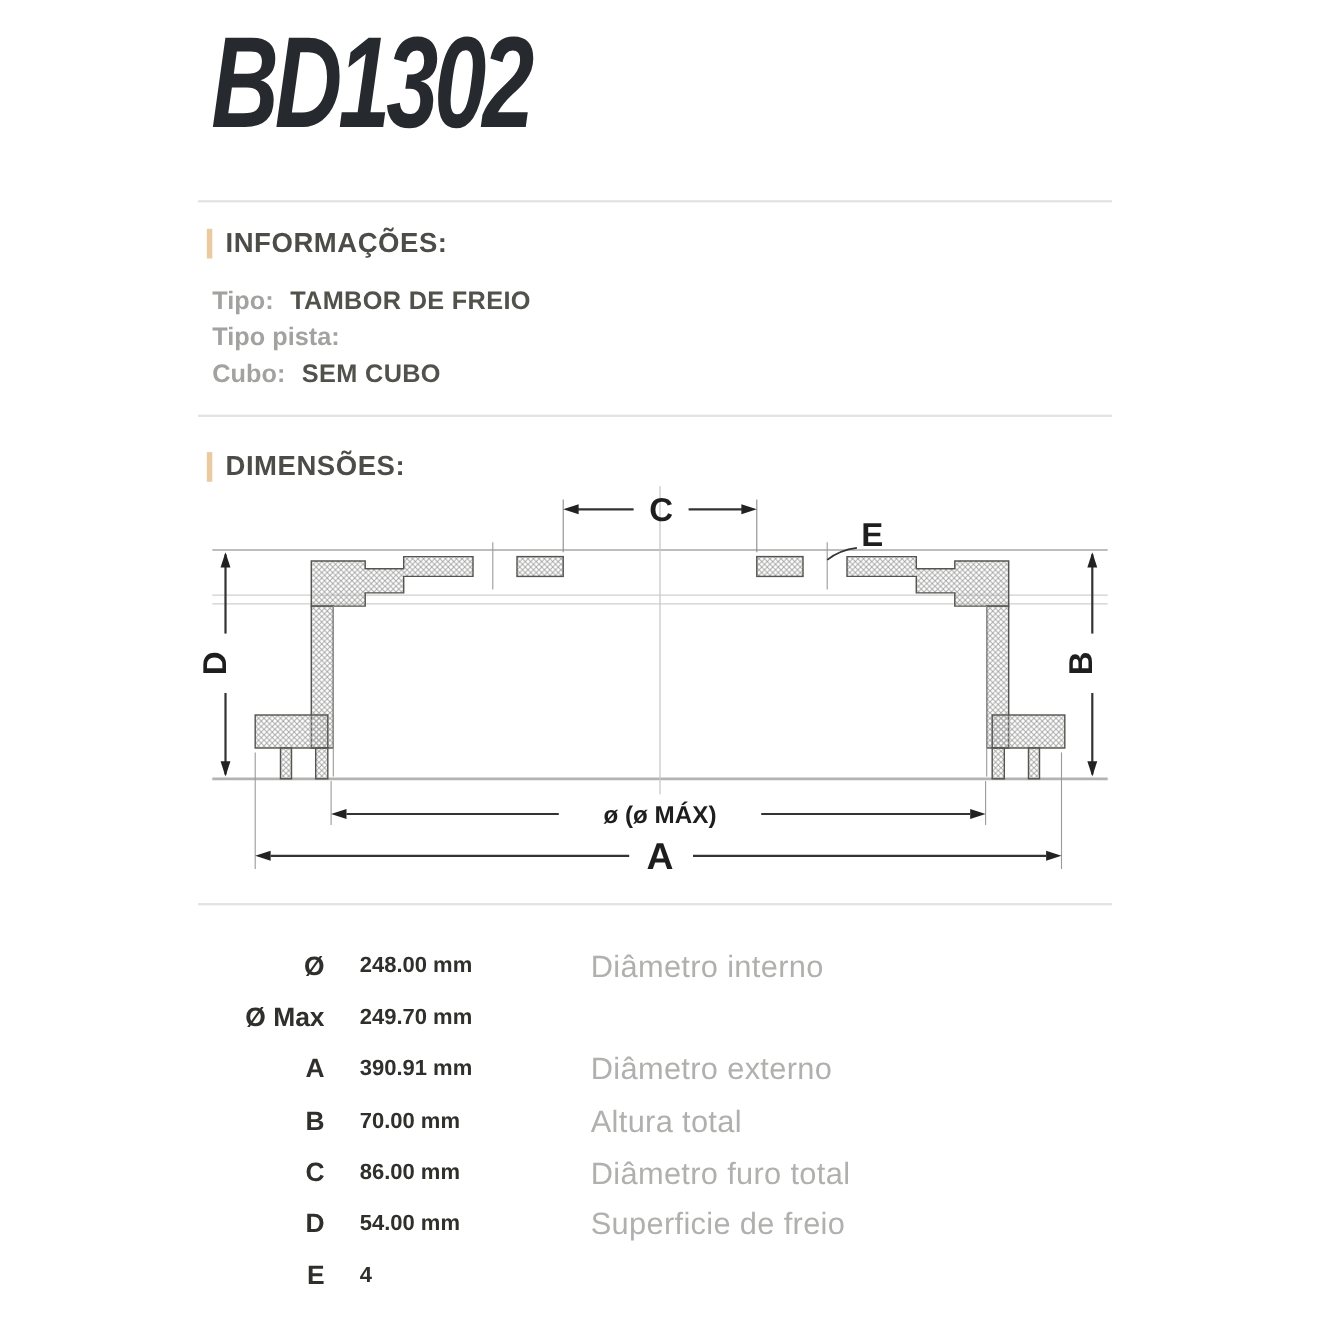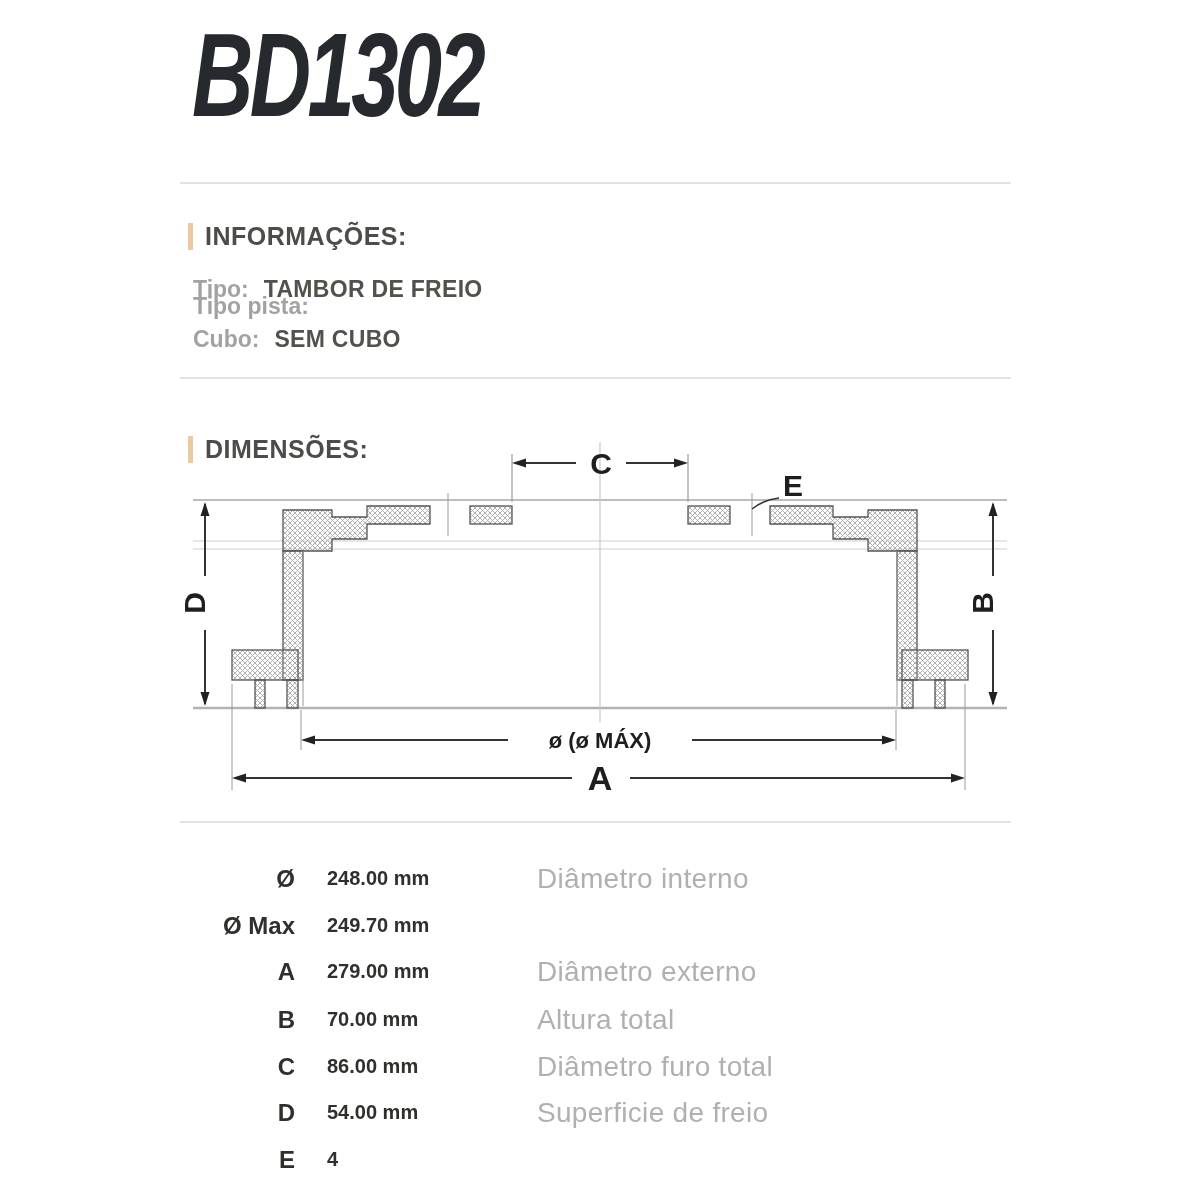--- a/index.html
+++ b/index.html
@@ -6,21 +6,21 @@
   .canvas {
     position:relative; width:1011px; height:1200px; background:#ffffff;
     font-family:"Liberation Sans", sans-serif; overflow:hidden;
   }
   .part-title {
     position:absolute; left:192px; top:16px; line-height:1;
     font-size:118px; font-weight:bold; font-style:italic; letter-spacing:-5px;
     color:#26292e; transform:scaleX(0.72); transform-origin:left top; white-space:nowrap;
   }
   .separator { position:absolute; left:180px; width:841px; height:2px; background:#e4e2e0; }
-  .section-heading { position:absolute; left:188px; display:flex; align-items:center;margin-top:15px; }
+  .section-heading { position:absolute; left:188px; display:flex; align-items:center; }
   .accent-bar { width:5px; height:27px; margin-right:12px; }
   .heading-text { font-size:25px; font-weight:bold; letter-spacing:0.5px; color:#4c4c48; white-space:nowrap; }
   .info-row { position:absolute; left:193px; white-space:nowrap; font-size:23px; font-weight:bold; }
   .info-label { color:#a2a2a0; margin-right:15px; }
   .info-value { color:#52524c; letter-spacing:0.3px; }
   .diagram-wrap { position:absolute; left:180px; top:438px; width:840px; height:392px; }
   .dim       { font-size:30px; font-weight:bold; fill:#1e1e1e; text-anchor:middle; }
   .dim-small { font-size:22px; font-weight:bold; fill:#1e1e1e; text-anchor:middle; }
   .dim-large { font-size:34px; font-weight:bold; fill:#1e1e1e; text-anchor:middle; }
   .spec-row { position:absolute; left:0; width:1020px; height:47px; line-height:47px; }
@@ -35,33 +35,33 @@
 
   <div class="part-title">BD1302</div>
 
   <div class="separator" style="top:182px;"></div>
 
   <div class="section-heading" style="top:207px;">
     <div class="accent-bar" style="background:#eccaa1;"></div>
     <div class="heading-text">INFORMAÇÕES:</div>
   </div>
 
-  <div class="info-row" style="top:276px;">
+  <div class="info-row" style="top:260px;">
     <span class="info-label">Tipo:</span><span class="info-value">TAMBOR DE FREIO</span>
   </div>
   <div class="info-row" style="top:293px;">
     <span class="info-label">Tipo pista:</span><span class="info-value"></span>
   </div>
   <div class="info-row" style="top:326px;">
     <span class="info-label">Cubo:</span><span class="info-value">SEM CUBO</span>
   </div>
 
   <div class="separator" style="top:377px;"></div>
 
-  <div class="section-heading" style="top:420px;">
+  <div class="section-heading" style="top:410px;">
     <div class="accent-bar" style="background:#eccaa1;"></div>
     <div class="heading-text">DIMENSÕES:</div>
   </div>
 
   <div class="diagram-wrap">
     <svg viewBox="0 0 840 392" width="840" height="392">
       <defs>
         <pattern id="hatch" width="5" height="5" patternUnits="userSpaceOnUse">
           <path d="M0,5 L5,0 M0,0 L5,5" stroke="#a9a9a9" stroke-width="0.9" fill="none"></path>
         </pattern>
@@ -141,21 +141,21 @@
     <div class="spec-symbol">Ø</div>
     <div class="spec-value">248.00 mm</div>
     <div class="spec-desc">Diâmetro interno</div>
   </div>
   <div class="spec-row" style="top:902px;padding-left:47px;">
     <div class="spec-symbol">Ø Max</div>
     <div class="spec-value">249.70 mm</div>
   </div>
   <div class="spec-row" style="top:948px;">
     <div class="spec-symbol">A</div>
-    <div class="spec-value">279.00 mm</div>
+    <div class="spec-value">390.91 mm</div>
     <div class="spec-desc">Diâmetro externo</div>
   </div>
   <div class="spec-row" style="top:996px;">
     <div class="spec-symbol">B</div>
     <div class="spec-value">70.00 mm</div>
     <div class="spec-desc">Altura total</div>
   </div>
   <div class="spec-row" style="top:1043px;">
     <div class="spec-symbol">C</div>
     <div class="spec-value">86.00 mm</div>

